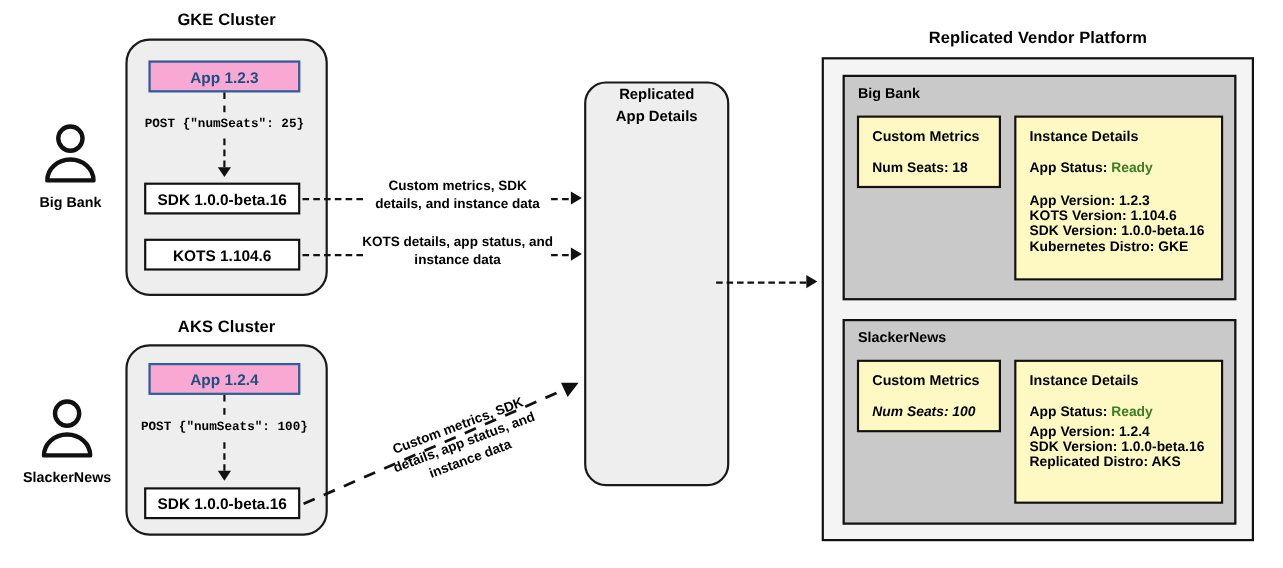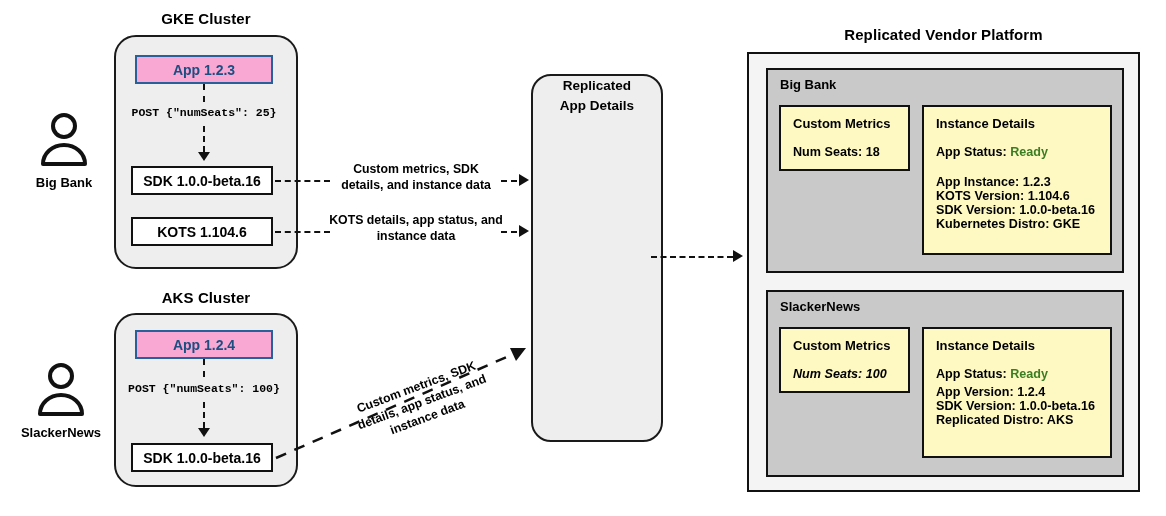--- a/index.html
+++ b/index.html
@@ -247,21 +247,21 @@
     <div class="infoline" style="margin:14px 0 0 12px;">Num Seats: 18</div>
   </div>
 
   <div class="abs infobox" style="left:922px; top:105px; width:190px; height:150px;">
     <div class="infobox-title" style="margin:9px 0 0 12px;">Instance Details</div>
     <div class="infoline" style="margin:14px 0 0 12px;">
       <span>App Status:</span>
       <span class="status-ready">Ready</span>
     </div>
     <div style="margin:16px 0 0 12px;">
-      <div class="infoline">App Instance: 1.2.3</div>
+      <div class="infoline">App Version: 1.2.3</div>
       <div class="infoline">KOTS Version: 1.104.6</div>
       <div class="infoline">SDK Version: 1.0.0-beta.16</div>
       <div class="infoline">Kubernetes Distro: GKE</div>
     </div>
   </div>
 
   <div class="abs customer-panel" style="left:766px; top:290px; width:358px; height:187px;"></div>
   <div class="abs panel-title" style="left:780px; top:299px;">SlackerNews</div>
 
   <div class="abs infobox" style="left:779px; top:327px; width:131px; height:66px;">

